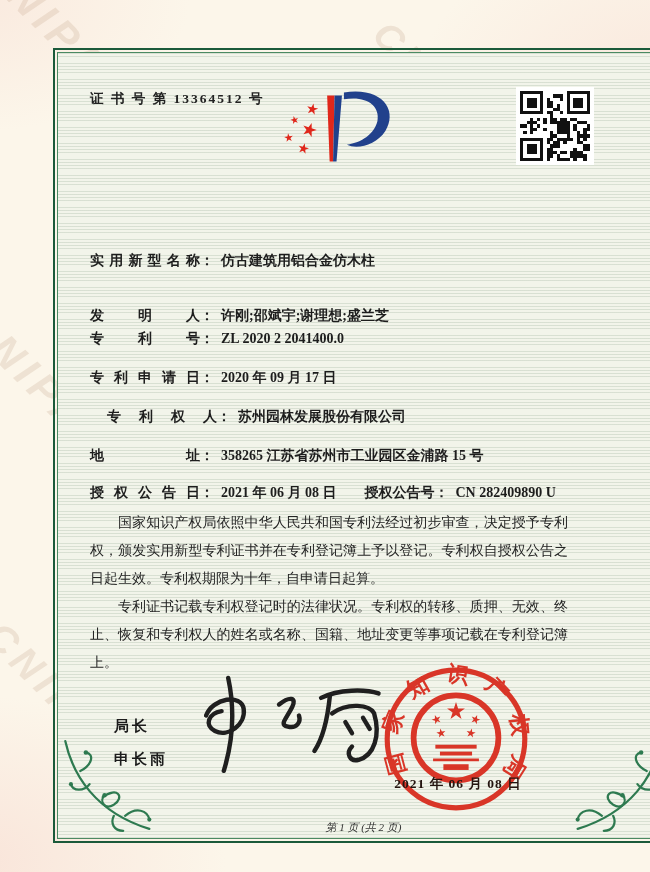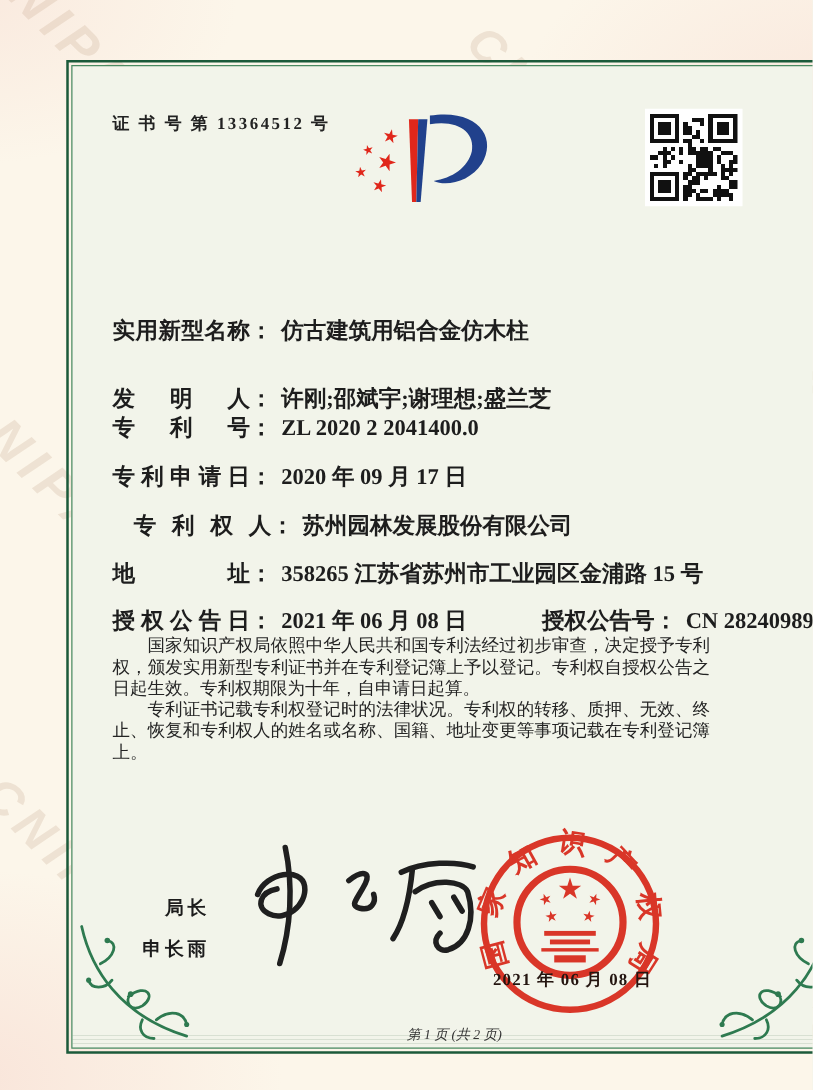--- a/index.html
+++ b/index.html
@@ -28,30 +28,30 @@
     background-image:repeating-linear-gradient(0deg,
       rgba(143,166,143,.26) 0px, rgba(143,166,143,.26) .7px,
       transparent .7px, transparent 3.2px);
   }
   .cert-no{position:absolute;left:32px;top:37px;font-size:13.5px;color:#222;letter-spacing:2px;font-weight:600;}
   .logo{position:absolute;left:206px;top:29px;width:148px;height:90px;}
   .qr-wrap{position:absolute;left:458px;top:34px;width:78px;height:78px;background:#fff;padding:0;}
   .qr-wrap svg{position:absolute;left:4px;top:4px;width:70px;height:70px;}
   .title{position:absolute;left:0;top:127px;width:100%;text-align:center;
     font-size:30px;font-weight:bold;color:#171717;letter-spacing:7px;}
-  .frow{position:absolute;left:32px;font-size:18px;font-weight:600;color:#1d1d1d;white-space:nowrap;}
+  .frow{position:absolute;left:32px;font-size:14px;font-weight:600;color:#1d1d1d;white-space:nowrap;}
   .f-label{display:inline-block;width:110px;text-align:justify;text-align-last:justify;}
   .f-colon{margin-right:7px;}
-  .f-label2{margin-left:60px;text-align:right;}
+  .f-label2{margin-left:28px;text-align:right;}
   .bodytext{position:absolute;left:32px;top:456px;width:478px;font-size:14px;
-    line-height:17px;color:#242424;text-align:justify;}
+    line-height:28px;color:#242424;text-align:justify;}
   .bodytext p{margin:0;text-indent:2em;}
   .officer{position:absolute;left:56px;top:664px;
     font-family:"Liberation Sans","DejaVu Sans",sans-serif;
-    font-size:15px;font-weight:700;color:#1c1c1c;letter-spacing:3px;text-align:right;}
+    font-size:15px;font-weight:700;color:#1c1c1c;letter-spacing:3px;}
   .officer div{margin-bottom:14px;}
   .sig{position:absolute;left:126px;top:610px;width:210px;height:125px;}
   .seal{position:absolute;left:312px;top:600px;width:172px;height:172px;opacity:.93;}
   .seal-date{position:absolute;left:300px;top:722px;width:200px;text-align:center;
     font-size:13.5px;font-weight:700;color:#241510;letter-spacing:1px;z-index:5;}
   .footer{position:absolute;left:0;top:767px;width:100%;text-align:center;font-size:11px;color:#333;font-style:italic;}
   .fl{position:absolute;width:120px;height:112px;z-index:3;}
   .fl-left{left:-6px;bottom:-4px;}
   .fl-right{right:-6px;bottom:-4px;transform:scaleX(-1);}
 </style>

